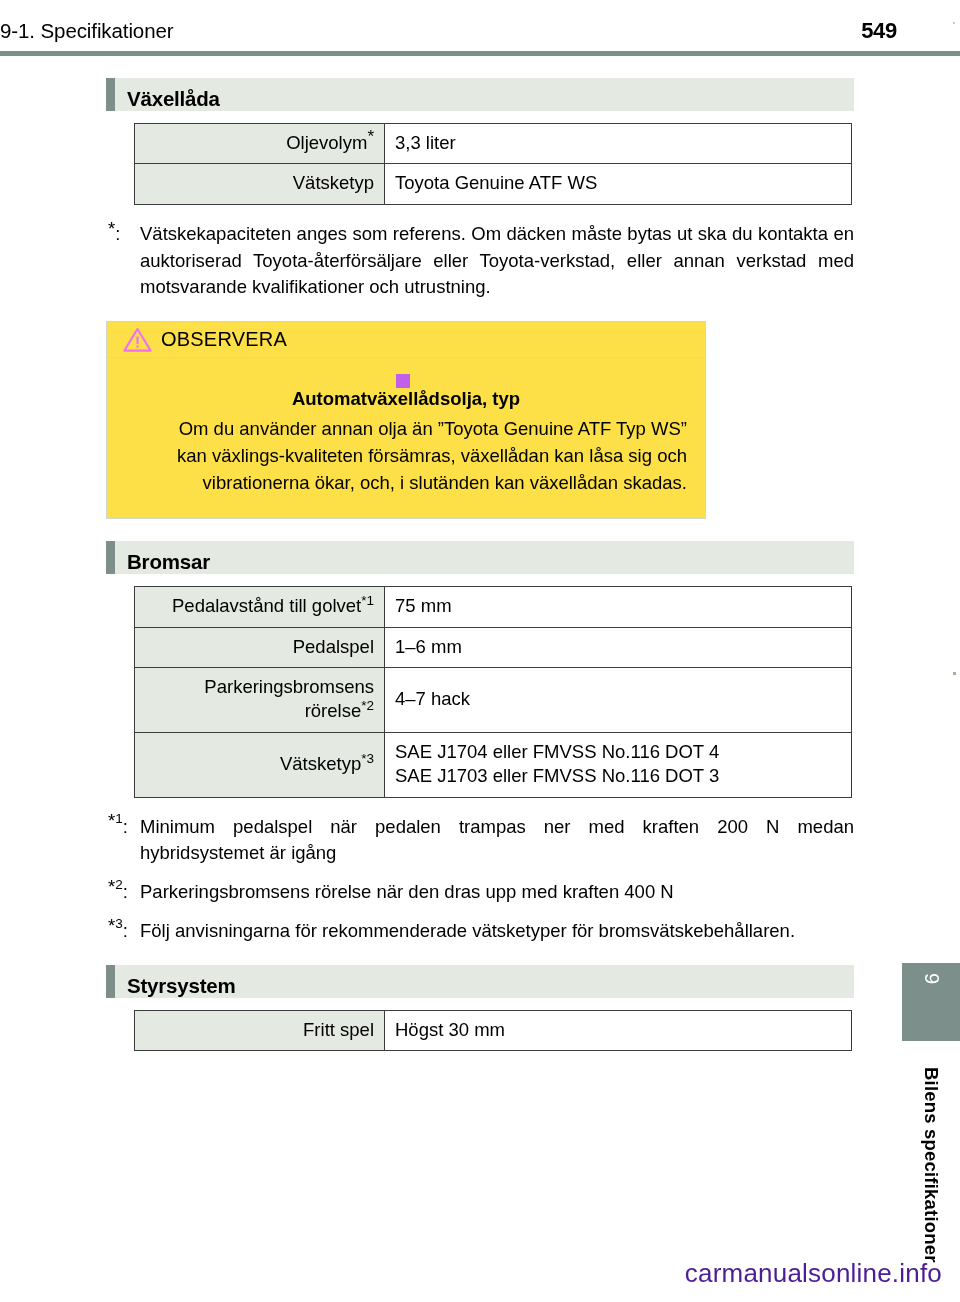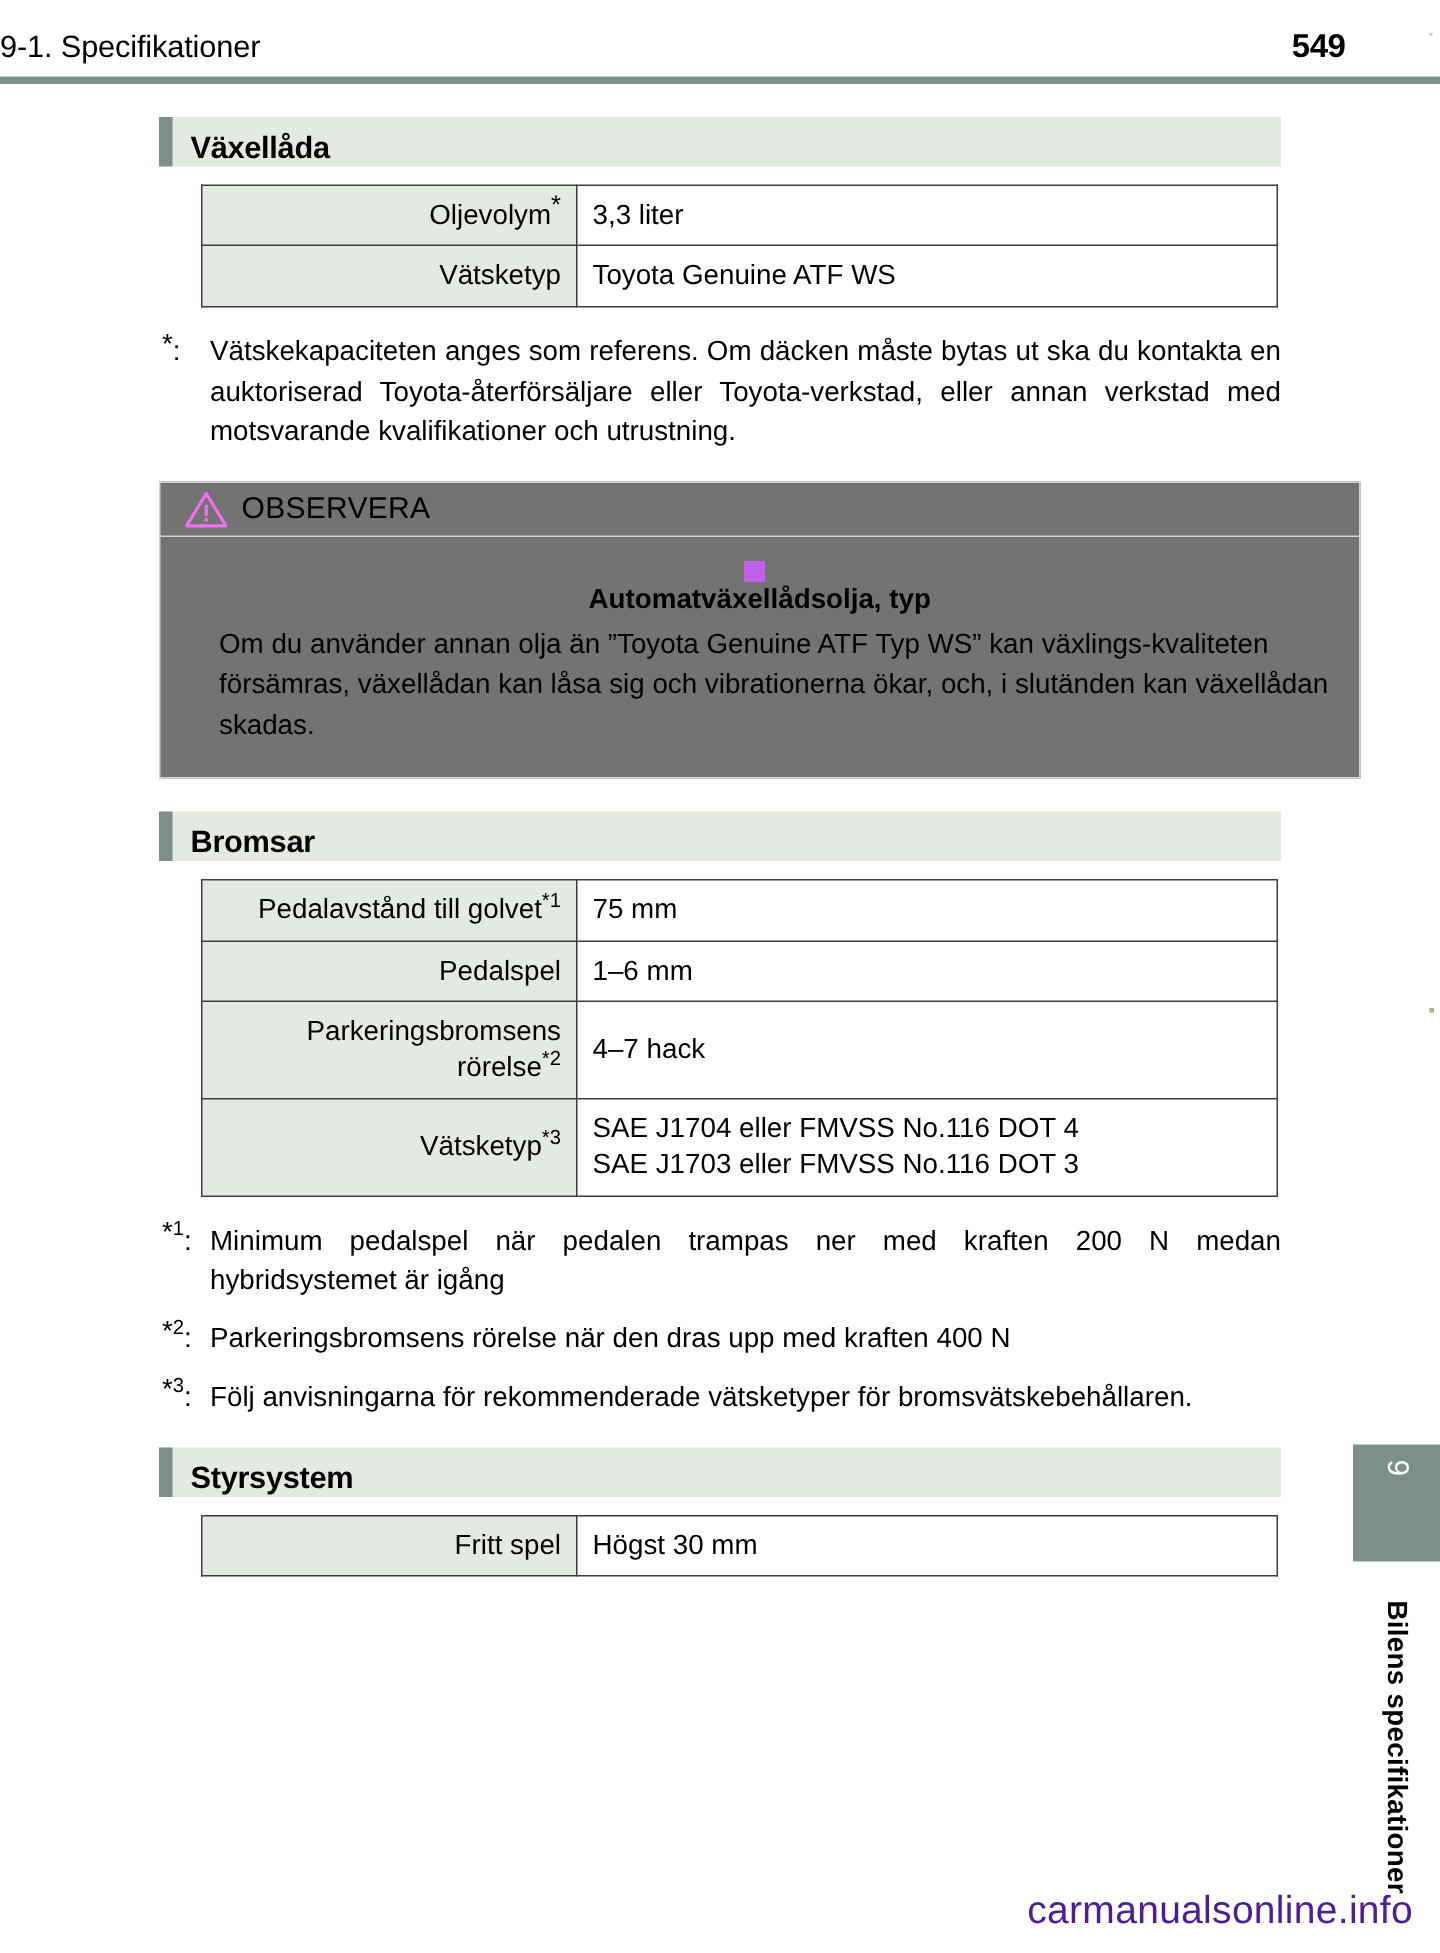--- a/index.html
+++ b/index.html
@@ -141,22 +141,22 @@
     flex: 1 1 auto;
     text-align: justify;
     text-justify: inter-word;
     hyphens: none;
   }
   .fn-body.nojust { text-align: left; }
 
   
   .notice {
     border: 1px solid #cfd6ce;
-    background: #737373;
-    width: 801px;
+    background: #fde047;
+    width: 600px;
   }
   .notice-head {
     height: 36px;
     display: flex;
     align-items: center;
     padding-left: 16px;
     border-bottom: 1px solid #cfd6ce;
   }
   .warn-tri { width: 29px; height: 25px; display: block; }
   .notice-head .title {
@@ -178,21 +178,21 @@
   .sq-bullet {
     width: 14px; height: 14px;
     background: #c060e8;
     margin-right: 7px;
     flex: 0 0 auto;
   }
   .notice-text {
     font-size: 18.5px;
     line-height: 1.44;
     padding-left: 21px;
-    text-align: left;
+    text-align: right;
   }
 
   
   .side-tab {
     position: absolute;
     right: 0;
     top: 963px;
     width: 58px;
   }
   .side-chip {

